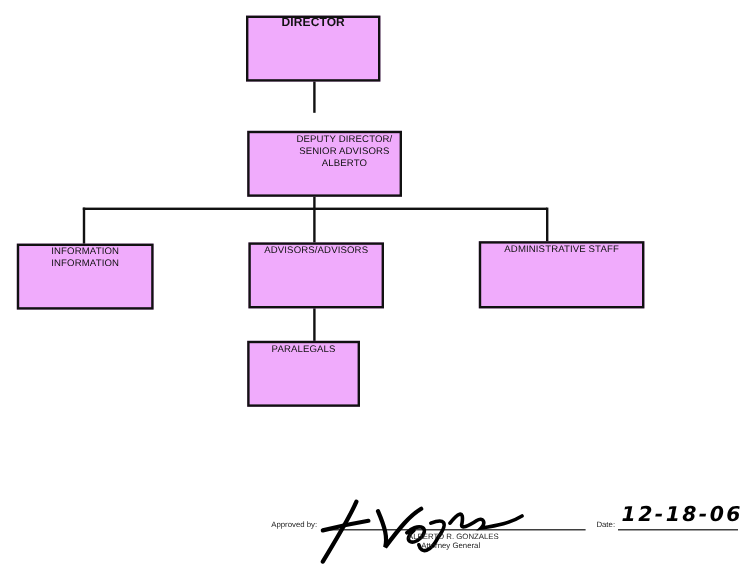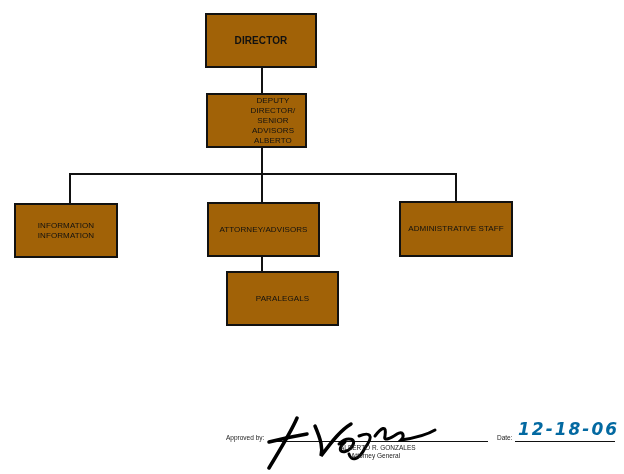--- a/index.html
+++ b/index.html
@@ -1,66 +1,66 @@
 <!DOCTYPE html>
 <html><head>
   <meta charset="utf-8">
   <style>
     html, body { margin: 0; padding: 0; background: #ffffff; }
     body { width: 624px; height: 474px; position: relative; overflow: hidden;
            font-family: "Liberation Sans", sans-serif; color: #111; }
     .box { position: absolute; border: 2px solid #111; box-sizing: border-box;
-           background: #a16207; display: flex; align-items: center; justify-content: center;
+           background: #f0abfc; display: flex; justify-content: center;
            text-align: center; font-size: 8px; line-height: 10px; letter-spacing: 0.1px; }
     .box.bold { font-weight: bold; font-size: 10px; }
     .line { position: absolute; background: #111; }
     .small { position: absolute; font-size: 6.5px; color: #222; }
     .sigline { position: absolute; height: 1px; background: #111; }
     .hand { position: absolute; font-family: "DejaVu Sans", sans-serif; font-weight: bold;
-            font-style: italic; font-size: 17px; letter-spacing: 2px; color: #0369a1; }
+            font-style: italic; font-size: 17px; letter-spacing: 2px; color: #000000; }
     svg.sig { position: absolute; left: 255px; top: 410px; }
   </style>
 </head>
 <body>
 
 <div class="line" style="left:261px;top:66px;width:2px;height:28px;"></div>
 <div class="line" style="left:261px;top:146px;width:2px;height:57px;"></div>
 <div class="line" style="left:69px;top:173px;width:387px;height:2px;"></div>
 <div class="line" style="left:69px;top:173px;width:2px;height:31px;"></div>
 <div class="line" style="left:455px;top:173px;width:2px;height:29px;"></div>
 <div class="line" style="left:261px;top:256px;width:2px;height:29px;"></div>
 
 <div class="box bold" style="left:205px;top:13px;width:112px;height:55px;">
   <span>DIRECTOR</span>
 </div>
 
-<div class="box" style="left:206px;top:93px;width:101px;height:55px;padding-left:33px;">
+<div class="box" style="left:206px;top:109px;width:129px;height:55px;padding-left:33px;">
   <div>
     <div>DEPUTY DIRECTOR/</div>
     <div>SENIOR ADVISORS</div>
     <div>ALBERTO</div>
   </div>
 </div>
 
-<div class="box" style="left:14px;top:203px;width:104px;height:55px;">
+<div class="box" style="left:14px;top:203px;width:114px;height:55px;">
   <div>
     <div>INFORMATION</div>
     <div>INFORMATION</div>
   </div>
 </div>
 
 <div class="box" style="left:207px;top:202px;width:113px;height:55px;">
-  <span>ATTORNEY/ADVISORS</span>
+  <span>ADVISORS/ADVISORS</span>
 </div>
 
-<div class="box" style="left:399px;top:201px;width:114px;height:56px;">
+<div class="box" style="left:399px;top:201px;width:138px;height:56px;">
   <span>ADMINISTRATIVE STAFF</span>
 </div>
 
-<div class="box" style="left:206px;top:271px;width:113px;height:55px;margin-left:20px;">
+<div class="box" style="left:206px;top:284px;width:94px;height:55px;">
   <span>PARALEGALS</span>
 </div>
 
 <span class="small" style="left:226px;top:434px;">Approved by:</span>
 <div class="sigline" style="left:268px;top:441px;width:220px;"></div>
 
 <svg class="sig" width="190" height="60" viewBox="0 0 190 60">
   <path d="M14 32 C30 28, 40 26, 52 24" stroke="#000" stroke-width="3.5" fill="none" stroke-linecap="round"></path>
   <path d="M42 8 C36 22, 26 38, 14 58" stroke="#000" stroke-width="3.5" fill="none" stroke-linecap="round"></path>
   <path d="M60 16 C66 30, 68 38, 66 46 C78 30, 86 20, 96 14" stroke="#000" stroke-width="3.5" fill="none" stroke-linecap="round"></path>

